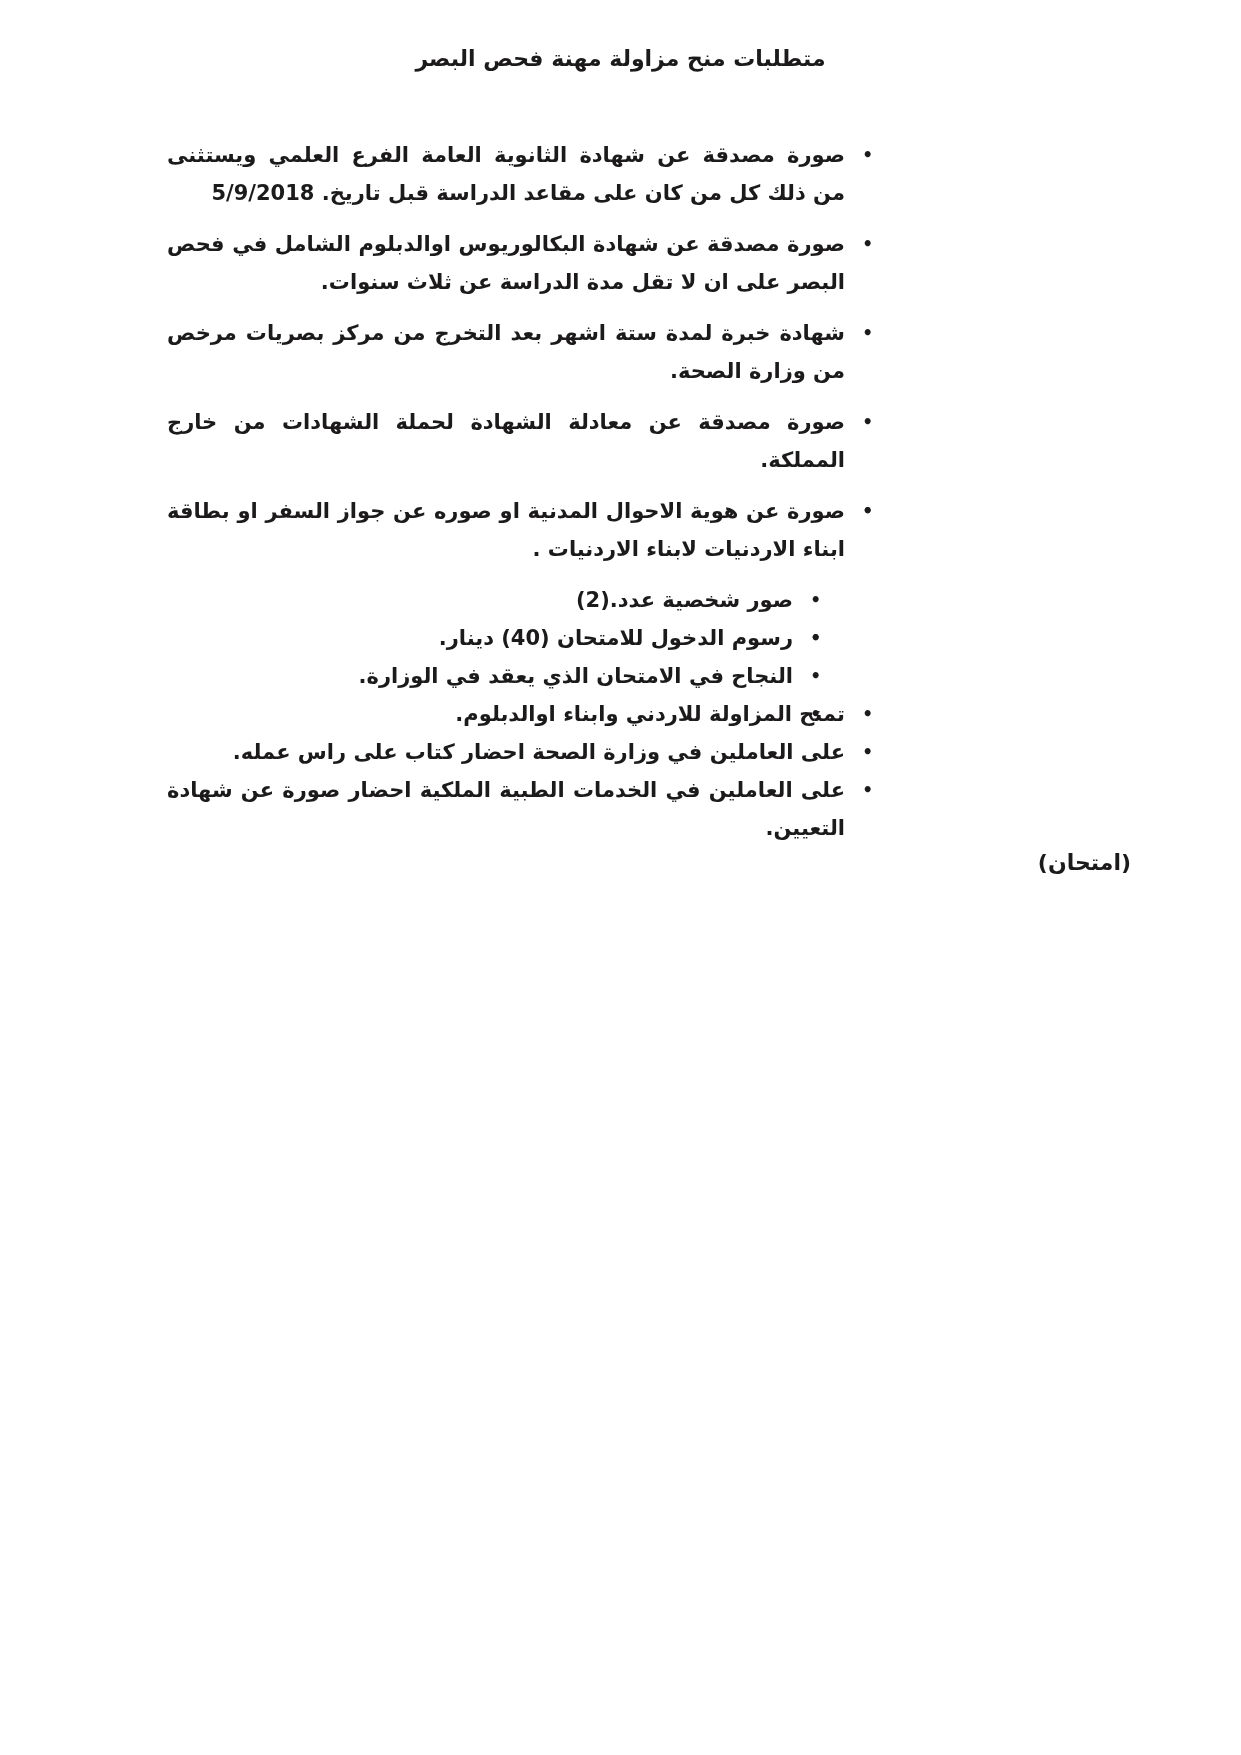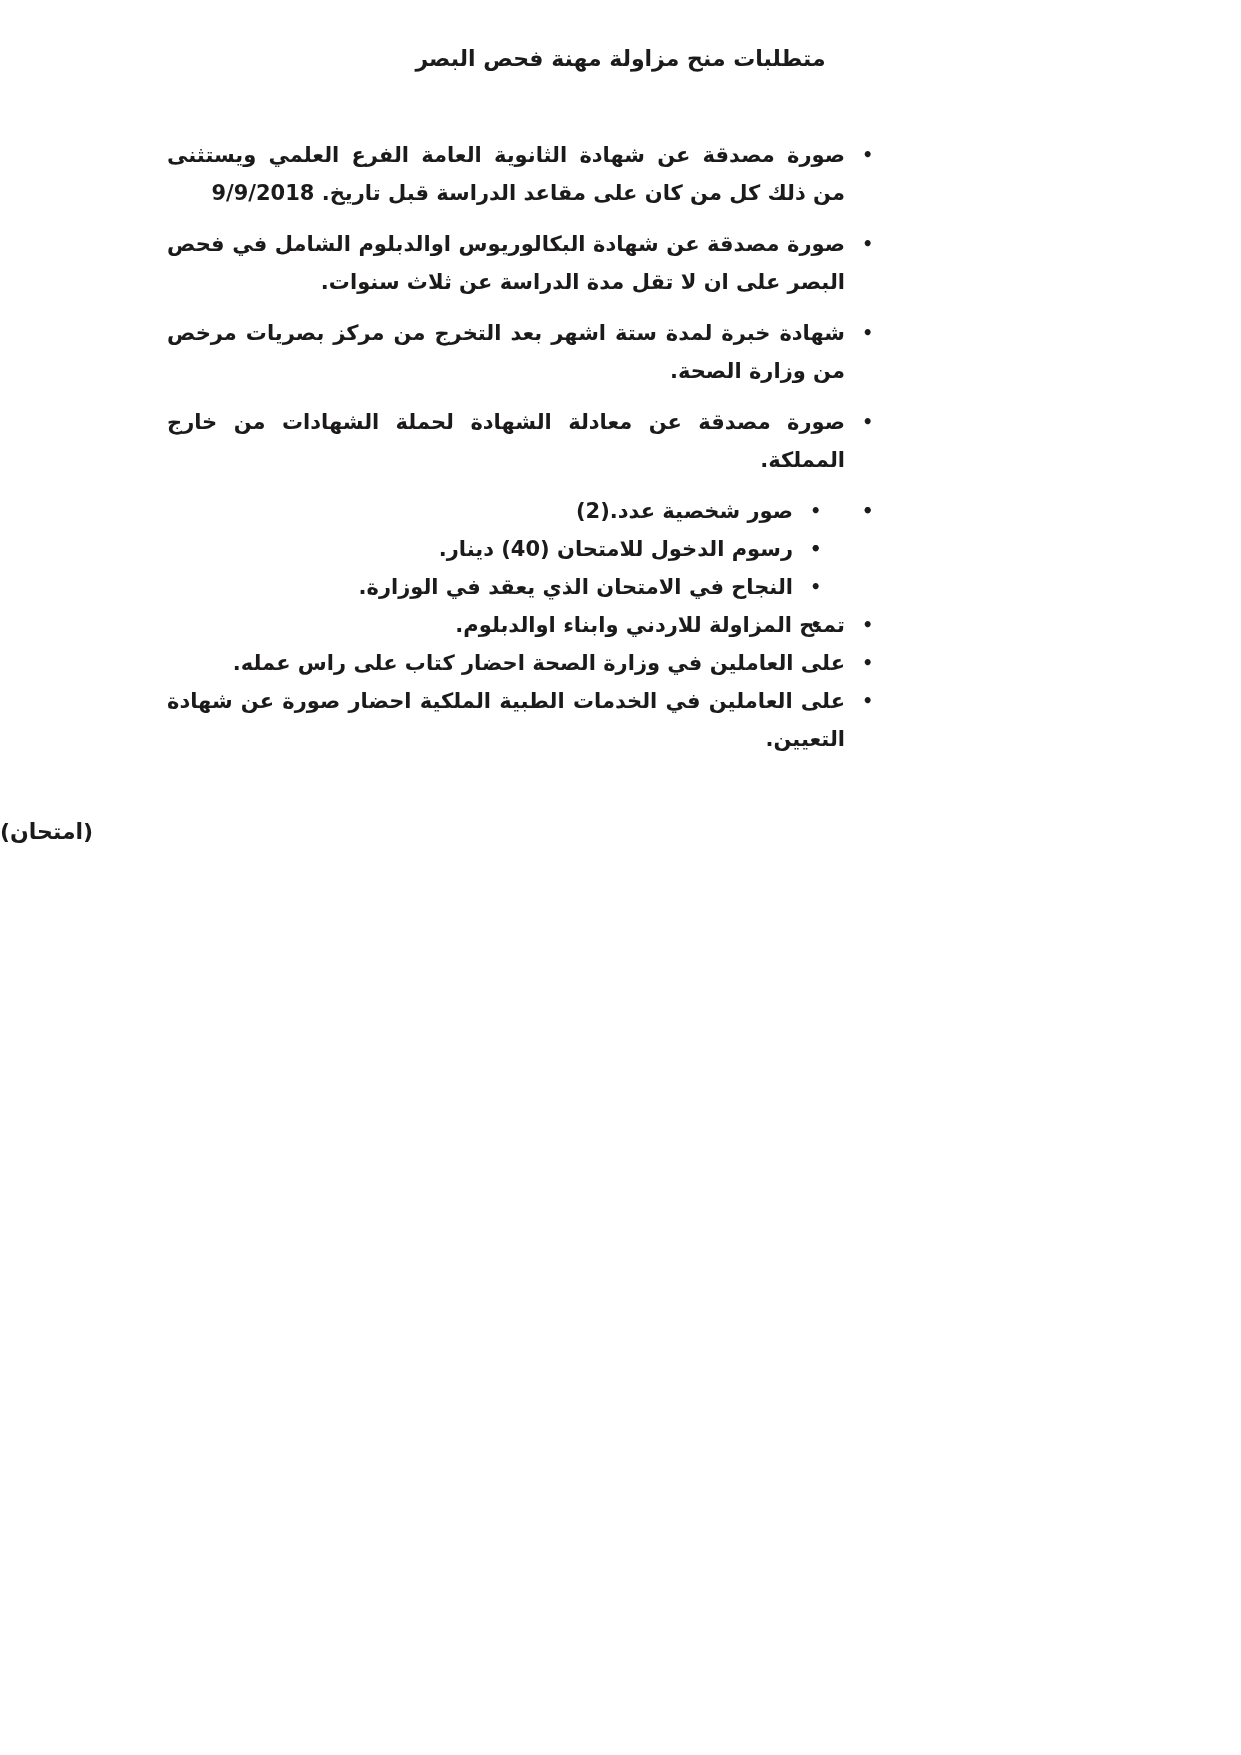--- a/index.html
+++ b/index.html
@@ -39,39 +39,38 @@
     right: 2px;
     top: 0;
     font-size: 17px;
     line-height: 38px;
   }
   .item-full { margin-bottom: 13px; }
   .item-short { margin-bottom: 0; }
   .item-tab { text-indent: 52px; }       
   .group-gap { margin-top: 9px; }         
   .footer {
-    margin-top: 58px;
-    text-align: left;
+    text-align: right;
     padding-right: 110px;                 
     font-size: 22px;
     line-height: 32px;
   }
 </style>
 </head>
 <body>
 
 <div class="page">
 
   <div class="title">متطلبات منح مزاولة مهنة فحص البصر</div>
 
   <div class="list">
 
     <div class="item item-full">
       <span class="bullet">•</span>
-      <span>صورة مصدقة عن شهادة الثانوية العامة الفرع العلمي ويستثنى من ذلك كل من كان على مقاعد الدراسة قبل تاريخ. 9/9/2018</span>
+      <span>صورة مصدقة عن شهادة الثانوية العامة الفرع العلمي ويستثنى من ذلك كل من كان على مقاعد الدراسة قبل تاريخ. 5/9/2018</span>
     </div>
 
     <div class="item item-full">
       <span class="bullet">•</span>
       <span>صورة مصدقة عن شهادة البكالوريوس اوالدبلوم الشامل في فحص البصر على ان لا تقل مدة الدراسة عن ثلاث سنوات.</span>
     </div>
 
     <div class="item item-full">
       <span class="bullet">•</span>
       <span>شهادة خبرة لمدة ستة اشهر بعد التخرج من مركز بصريات مرخص من وزارة الصحة.</span>
@@ -81,20 +80,21 @@
       <span class="bullet">•</span>
       <span>صورة مصدقة عن معادلة الشهادة لحملة الشهادات من خارج المملكة.</span>
     </div>
 
     <div class="item item-full">
       <span class="bullet">•</span>
     </div>
 
     <div class="item item-full">
       <span class="bullet">•</span>
+      <span>صورة عن هوية الاحوال المدنية او صوره عن جواز السفر او بطاقة ابناء الاردنيات لابناء الاردنيات .</span>
     </div>
 
     <div class="item item-short item-tab group-gap">
       <span class="bullet">•</span>
       <span>صور شخصية عدد.(2)</span>
     </div>
 
     <div class="item item-short item-tab">
       <span class="bullet">•</span>
     </div>

